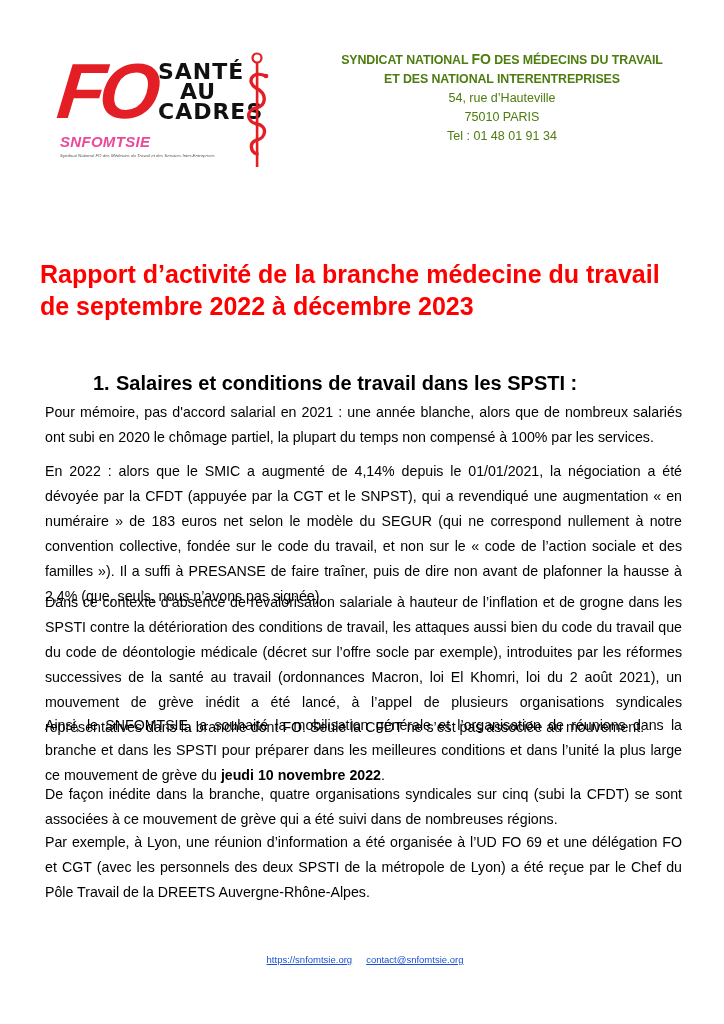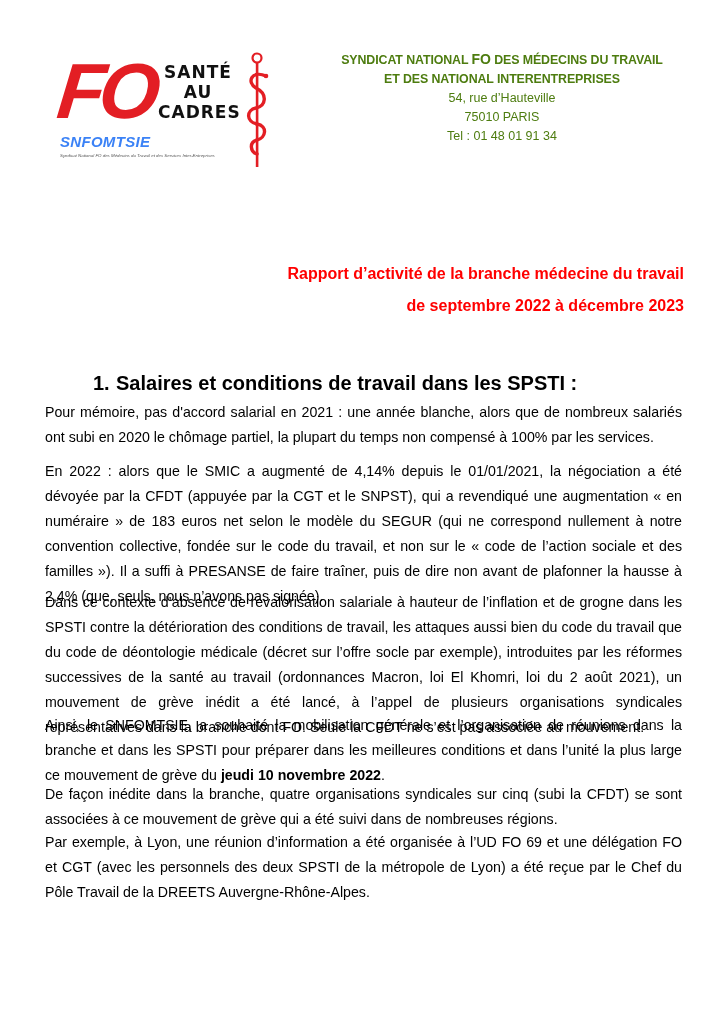--- a/index.html
+++ b/index.html
@@ -1,29 +1,29 @@
 <!DOCTYPE html>
 <html><head>
 <meta charset="utf-8">
 <style>
   html, body { margin: 0; padding: 0; background: #ffffff; }
   body { width: 724px; height: 1024px; position: relative; overflow: hidden; font-family: "Liberation Sans", sans-serif; color: #000; }
 
   .logo { position: absolute; left: 58px; top: 52px; width: 210px; height: 118px; }
   .logo .fo { position: absolute; left: 0; top: 0; font-family: "Liberation Sans", sans-serif; font-weight: bold; font-style: italic; font-size: 78px; line-height: 78px; color: #e31e24; letter-spacing: -6px; transform: skewX(-6deg); }
-  .logo .sante { position: absolute; left: 100px; top: 10px; font-family: "DejaVu Sans", sans-serif; font-weight: bold; font-size: 17px; line-height: 20px; color: #111; text-align: center; width: 80px; letter-spacing: 1px; }
-  .logo .snfomtsie { position: absolute; left: 2px; top: 81px; font-weight: bold; font-style: italic; font-size: 15px; color: #3b82f6; letter-spacing: 0.3px; }
+  .logo .sante { position: absolute; left: 100px; top: 10px; font-family: "DejaVu Sans", sans-serif; font-weight: bold; font-size: 22px; line-height: 20px; color: #111; text-align: center; width: 80px; letter-spacing: 1px; }
+  .logo .snfomtsie { position: absolute; left: 2px; top: 81px; font-weight: bold; font-style: italic; font-size: 15px; color: #ec4899; letter-spacing: 0.3px; }
   .logo .tagline { position: absolute; left: 2px; top: 101px; font-size: 4.4px; font-style: italic; color: #555; white-space: nowrap; }
   .logo .caduceus { position: absolute; left: 186px; top: 0px; width: 26px; height: 118px; }
 
   .header-org { position: absolute; left: 322px; top: 50px; width: 360px; text-align: center; font-family: "Liberation Sans", sans-serif; font-size: 12.5px; line-height: 19px; color: #4d7c0f; }
   .header-org .bold { font-weight: bold; font-size: 12.4px; letter-spacing: -0.1px; }
   .header-org .bold .fo { font-size: 14px; }
 
-  .title { position: absolute; left: 40px; top: 258px; width: 644px; text-align: right; color: #ff0000; font-weight: bold; font-size: 16px; line-height: 32px; }
+  .title { position: absolute; left: 40px; top: 258px; width: 644px; text-align: left; color: #ff0000; font-weight: bold; font-size: 25px; line-height: 32px; }
 
   .section-heading { position: absolute; left: 93px; top: 372px; font-weight: bold; font-size: 20px; }
   .section-heading .num { display: inline-block; width: 23px; }
 
   .para { position: absolute; left: 45px; width: 637px; font-size: 14.2px; line-height: 25px; text-align: justify; }
 
   .footer { position: absolute; left: 200px; top: 953px; width: 330px; text-align: center; font-size: 9.5px; line-height: 13px; color: #111; }
   .footer a { color: #1a4fd6; text-decoration: underline; }
   .footer .gap { display: inline-block; width: 14px; }
 </style>
@@ -65,13 +65,16 @@
 </div>
 
 <p class="para" style="top:400px; margin:0;">Pour mémoire, pas d'accord salarial en 2021 : une année blanche, alors que de nombreux salariés ont subi en 2020 le chômage partiel, la plupart du temps non compensé à 100% par les services.</p>
 <p class="para" style="top:459px; margin:0;">En 2022 : alors que le SMIC a augmenté de 4,14% depuis le 01/01/2021, la négociation a été dévoyée par la CFDT (appuyée par la CGT et le SNPST), qui a revendiqué une augmentation « en numéraire » de 183 euros net selon le modèle du SEGUR (qui ne correspond nullement à notre convention collective, fondée sur le code du travail, et non sur le « code de l’action sociale et des familles »). Il a suffi à PRESANSE de faire traîner, puis de dire non avant de plafonner la hausse à 2,4% (que, seuls, nous n’avons pas signée).</p>
 <p class="para" style="top:590px; margin:0;">Dans ce contexte d’absence de revalorisation salariale à hauteur de l’inflation et de grogne dans les SPSTI contre la détérioration des conditions de travail, les attaques aussi bien du code du travail que du code de déontologie médicale (décret sur l’offre socle par exemple), introduites par les réformes successives de la santé au travail (ordonnances Macron, loi El Khomri, loi du 2 août 2021), un mouvement de grève inédit a été lancé, à l’appel de plusieurs organisations syndicales représentatives dans la branche dont FO. Seule la CFDT ne s’est pas associée au mouvement.</p>
 <p class="para" style="top:713px; margin:0;"><span>Ainsi, le SNFOMTSIE, a souhaité la mobilisation générale et l’organisation de réunions dans la branche et dans les SPSTI pour préparer dans les meilleures conditions et dans l’unité la plus large ce mouvement de grève du </span><b>jeudi 10 novembre 2022</b><span>.</span></p>
 <p class="para" style="top:782px; margin:0;">De façon inédite dans la branche, quatre organisations syndicales sur cinq (subi la CFDT) se sont associées à ce mouvement de grève qui a été suivi dans de nombreuses régions.</p>
 <p class="para" style="top:830px; margin:0;">Par exemple, à Lyon, une réunion d’information a été organisée à l’UD FO 69 et une délégation FO et CGT (avec les personnels des deux SPSTI de la métropole de Lyon) a été reçue par le Chef du Pôle Travail de la DREETS Auvergne-Rhône-Alpes.</p>
 
 <div class="footer">
+  <div>
+    <a>https://snfomtsie.org</a><span class="gap"></span><a>contact@snfomtsie.org</a>
+  </div>
 </div>
 
 </body></html>

